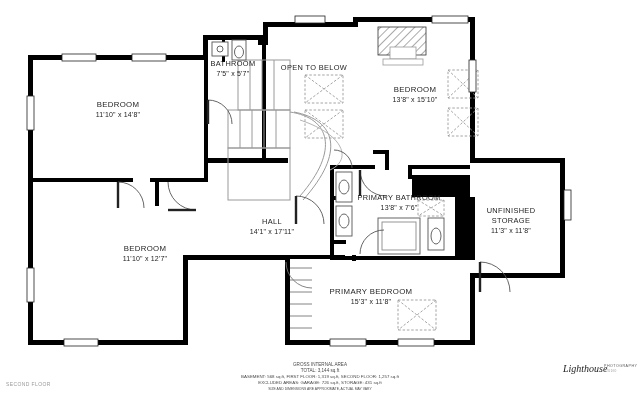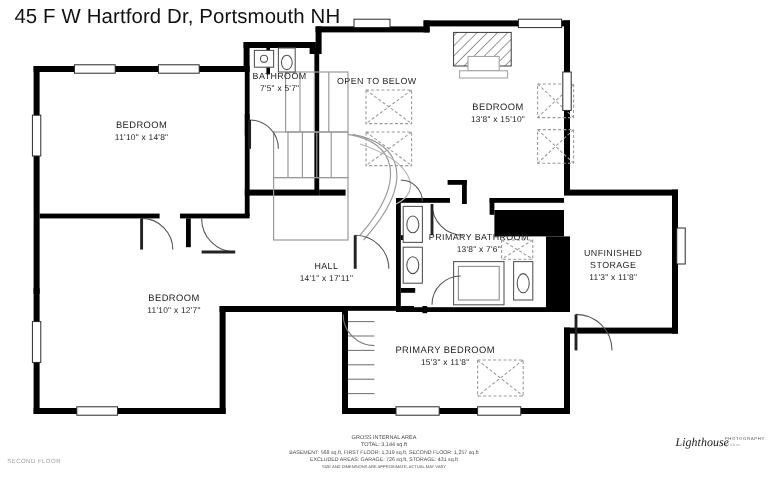--- a/index.html
+++ b/index.html
@@ -73,21 +73,20 @@
     fill:#222;
     font-size:10px;
     font-style:italic;
   }
 </style>
 </head>
 <body>
 
 <div id="plan-root">
 
-  <div class="title">45 F W Hartford Dr, Portsmouth NH</div>
 
   <svg id="floorplan" viewBox="0 0 640 400">
     <defs>
       <pattern id="hatch" width="6" height="6" patternTransform="rotate(45)" patternUnits="userSpaceOnUse">
         <rect width="6" height="6" fill="#ffffff"></rect>
         <line x1="0" y1="0" x2="0" y2="6" stroke="#555" stroke-width="1"></line>
       </pattern>
       <pattern id="stair" width="8" height="8" patternUnits="userSpaceOnUse">
         <rect width="8" height="8" fill="#ffffff"></rect>
       </pattern>

